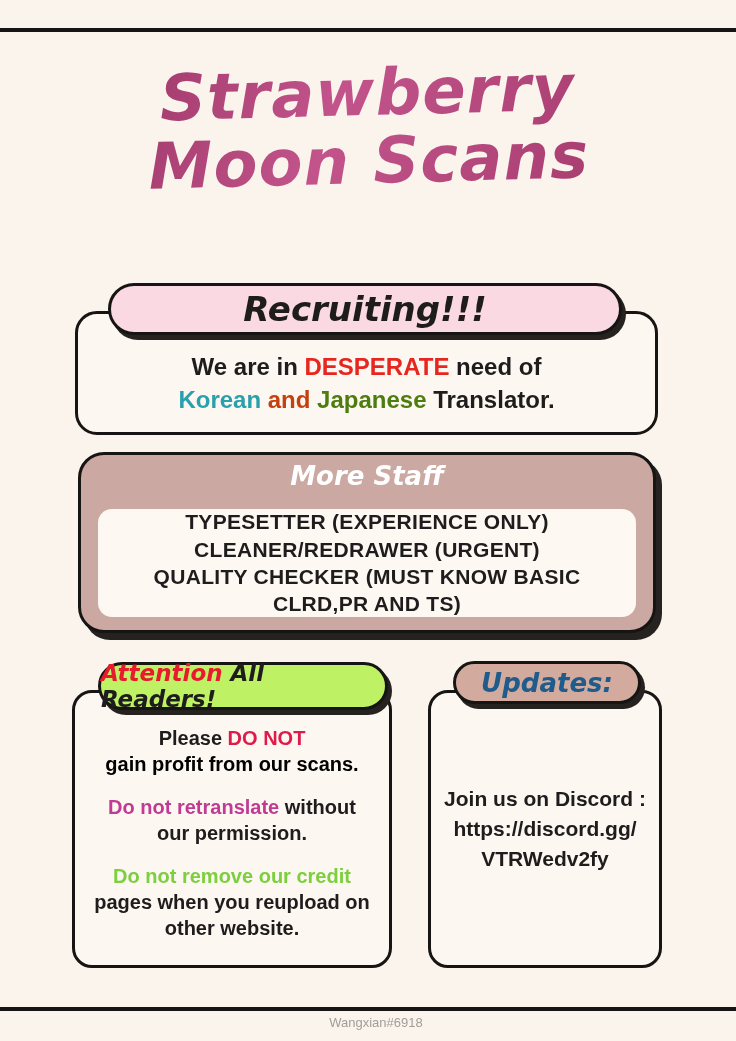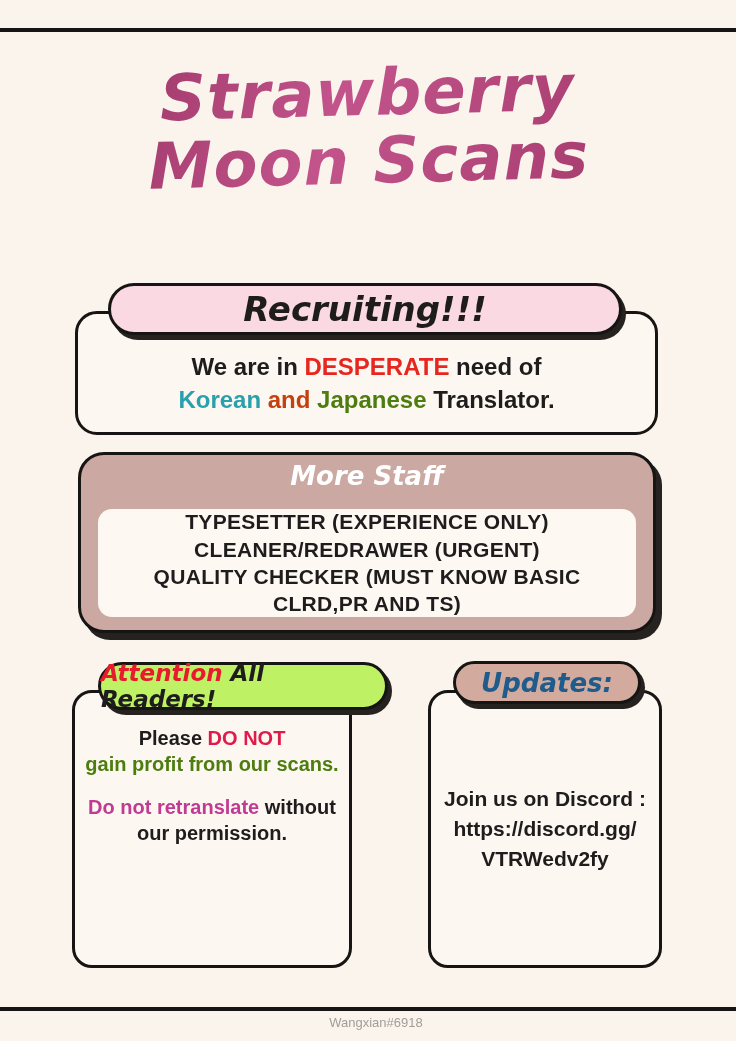--- a/index.html
+++ b/index.html
@@ -34,21 +34,21 @@
   
   .staff-card{left:78px;top:452px;width:578px;height:181px;background:#cba9a2;
               border:3.5px solid #171513;border-radius:26px;box-shadow:6px 7px 0 #262220;box-sizing:border-box;position:absolute;}
   .staff-title{position:absolute;top:6px;left:0;width:100%;text-align:center;color:#ffffff;
                font-family:"DejaVu Sans",sans-serif;font-weight:bold;font-style:italic;font-size:26px;}
   .staff-inner{position:absolute;left:17px;right:17px;top:54px;bottom:13px;background:#fdf8f2;
                border-radius:14px;display:flex;flex-direction:column;align-items:center;justify-content:center;}
   .staff-line{font-weight:bold;font-size:21px;line-height:1.3;letter-spacing:0.3px;color:#1e1c1c;text-align:center;}
 
   
-  .attn-card{left:72px;top:690px;width:280px;height:278px;border-radius:20px;}
+  .attn-card{left:72px;top:690px;width:320px;height:278px;border-radius:20px;}
   .attn-pill{left:98px;top:662px;width:290px;height:48px;font-size:23px;}
   .attn-body{position:absolute;left:8px;right:8px;top:32px;text-align:center;
              font-weight:bold;font-size:20px;line-height:1.3;color:#1e1c1c;}
   .attn-body p{margin:0 0 17px 0;}
   .blockline{display:block;}
 
   
   .upd-card{left:428px;top:690px;width:234px;height:278px;border-radius:20px;
             display:flex;flex-direction:column;align-items:center;justify-content:center;}
   .upd-pill{left:453px;top:661px;width:188px;height:43px;font-size:26px;}
@@ -84,22 +84,27 @@
     <div class="staff-inner">
       <span class="staff-line">TYPESETTER (EXPERIENCE ONLY)</span>
       <span class="staff-line">CLEANER/REDRAWER (URGENT)</span>
       <span class="staff-line">QUALITY CHECKER (MUST KNOW BASIC</span>
       <span class="staff-line">CLRD,PR AND TS)</span>
     </div>
   </div>
 
   <div class="card attn-card">
     <div class="attn-body">
-      <p><span style="color: rgb(30, 28, 28);">Please </span><span style="color: rgb(224, 26, 74);">DO NOT</span><span class="blockline" style="color: #4d7c0f;">gain profit from our scans.</span></p>
+      <p><span style="color: rgb(30, 28, 28);">Please </span><span style="color: rgb(224, 26, 74);">DO NOT</span><span class="blockline" style="color: #000000;">gain profit from our scans.</span></p>
       <p><span style="color: rgb(193, 59, 147);">Do not retranslate</span><span style="color: rgb(30, 28, 28);"> without</span><span class="blockline" style="color: rgb(30, 28, 28);">our permission.</span></p>
+      <p>
+          <span class="blockline" style="color: rgb(124, 207, 61);">Do not remove our credit</span>
+          <span class="blockline" style="color: rgb(30, 28, 28);">pages when you reupload on</span>
+          <span class="blockline" style="color: rgb(30, 28, 28);">other website.</span>
+        </p>
     </div>
   </div>
   <div class="pill attn-pill" style="background-color: #bef264;">
     <span><span style="color: rgb(231, 27, 45);">Attention</span><span style="color: rgb(30, 28, 28);"> All Readers!</span></span>
   </div>
 
   <div class="card upd-card">
     <div class="upd-body">
       <span class="blockline">Join us on Discord :</span>
       <span class="blockline">https://discord.gg/</span>

